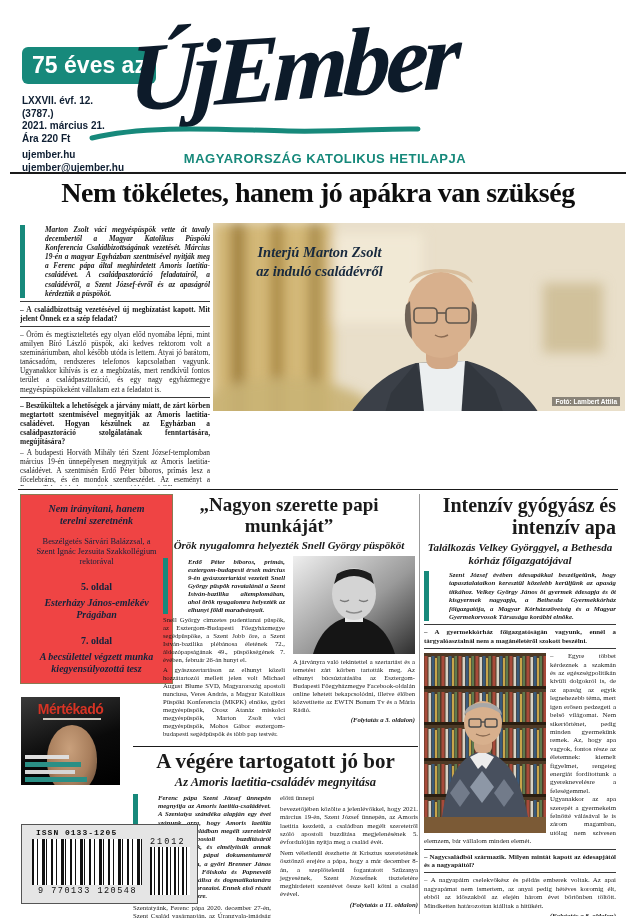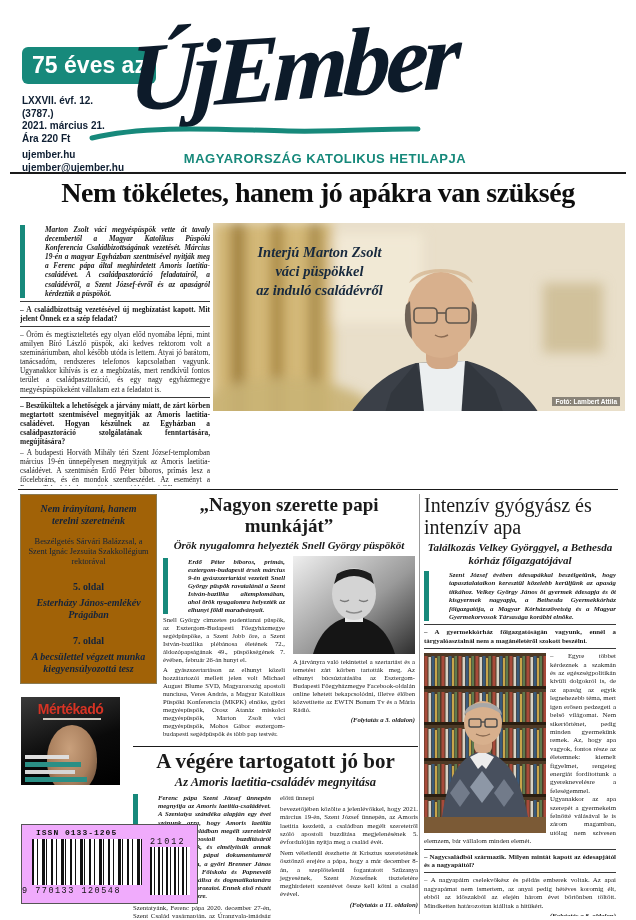--- a/index.html
+++ b/index.html
@@ -33,36 +33,36 @@
   
   .m-col{position:absolute;left:20px;top:223px;width:190px;height:263px;overflow:hidden;
          font-size:7.4px;line-height:9.1px;}
   .m-col p{margin:2px 0;}
   .photo{position:absolute;left:213px;top:223px;width:412px;height:188px;overflow:hidden;}
   .pcap{position:absolute;left:4px;top:20px;width:205px;text-align:center;font-style:italic;
         font-weight:bold;font-size:14.5px;line-height:19px;color:#17293e;}
   .pcred{position:absolute;right:5px;bottom:5px;background:rgba(20,20,20,.45);color:#fff;
         font-family:"Liberation Sans",sans-serif;font-weight:bold;font-size:6.5px;padding:1px 3px;}
   
-  .sbox{position:absolute;left:20px;top:494px;width:123px;height:172px;background:#a16207;
-        border:1px solid #8a7a52;padding:8px 6px;text-align:center;color:#13233c;overflow:hidden;}
+  .sbox{position:absolute;left:20px;top:494px;width:123px;height:172px;background:#ef4444;
+        border:1px solid #8a7a52;padding:8px 14px;text-align:center;color:#13233c;overflow:hidden;}
   .sbox .t{font-weight:bold;font-style:italic;font-size:10px;line-height:12px;}
   .sbox .d{font-size:8.4px;line-height:10px;margin-top:10px;}
   .sbox .pg{font-weight:bold;font-size:10px;margin:14px 0 5px;}
   
   .snell{position:absolute;left:163px;top:494px;width:252px;height:250px;overflow:hidden;}
   .snell .ttl{font-weight:bold;font-size:19px;line-height:21px;text-align:center;}
   .snell .sub{font-weight:bold;font-style:italic;font-size:11px;text-align:center;margin-top:3px;}
   .snell .cols{display:flex;gap:8px;margin-top:5px;font-size:6.7px;line-height:8px;}
   .snell .c{width:122px;}
   .snell p{margin:2px 0;}
   
   .velkey{position:absolute;left:424px;top:494px;width:192px;height:422px;overflow:hidden;
           font-size:6.9px;line-height:8.4px;}
-  .velkey .ttl{font-weight:normal;font-size:20px;line-height:22px;text-align:left;}
+  .velkey .ttl{font-weight:bold;font-size:20px;line-height:22px;text-align:right;}
   .velkey .sub{font-weight:bold;font-style:italic;font-size:11px;line-height:13px;text-align:center;margin:3px 0 4px;}
   .velkey p{margin:2px 0;}
   .vphoto{float:left;width:122px;height:180px;margin:1px 4px 1px 0;}
   
   .bor{position:absolute;left:133px;top:750px;width:285px;height:168px;overflow:hidden;}
   .bor .ttl{font-weight:bold;font-size:21px;line-height:23px;text-align:center;}
   .bor .sub{font-weight:bold;font-style:italic;font-size:12.5px;text-align:center;margin-top:2px;}
   .bor .body{columns:2;column-gap:9px;margin-top:4px;font-size:6.8px;line-height:8.2px;}
   .bor p{margin:0 0 3px;}
   
@@ -76,27 +76,27 @@
   .cover-shirt{position:absolute;left:8px;top:92px;width:86px;height:34px;background:#e8e6e1;
          transform:rotate(-6deg);border-radius:8px 30px 0 0;}
   .cover-lines{position:absolute;left:4px;top:58px;}
   .cover-lines div{margin-bottom:3px;}
   .cl1{width:44px;height:4px;background:#dedede;}
   .cl2{width:56px;height:5px;background:#2a8f85;}
   .cl3{width:50px;height:4px;background:#d6d6d6;}
   .cl4{width:62px;height:5px;background:#2a8f85;}
   .cl5{width:70px;height:4px;background:#c8b24a;}
   
-  .bcbox{position:absolute;left:21px;top:824px;width:175px;height:78px;border:1px solid #555;background:#f0abfc;}
+  .bcbox{position:absolute;left:21px;top:824px;width:175px;height:78px;border:1px solid #555;background:#e5e5e5;}
   .issn{position:absolute;left:14px;top:3px;font-family:"Liberation Mono",monospace;font-weight:bold;
         font-size:8px;letter-spacing:1px;color:#111;}
   .bars-main{position:absolute;left:10px;top:14px;width:110px;height:46px;
         background:repeating-linear-gradient(90deg,#111 0 2px,#fff 2px 5px,#111 5px 6px,#fff 6px 10px,
         #111 10px 13px,#fff 13px 14px,#111 14px 15px,#fff 15px 19px);}
-  .ean{position:absolute;left:0;top:61px;font-family:"Liberation Mono",monospace;font-size:8.5px;
+  .ean{position:absolute;left:16px;top:61px;font-family:"Liberation Mono",monospace;font-size:8.5px;
         letter-spacing:1.5px;color:#111;}
   .addon-num{position:absolute;left:128px;top:12px;font-family:"Liberation Mono",monospace;font-size:8.5px;
         letter-spacing:2px;color:#111;}
   .bars-addon{position:absolute;left:128px;top:22px;width:40px;height:48px;
         background:repeating-linear-gradient(90deg,#111 0 2px,#fff 2px 4px,#111 4px 5px,#fff 5px 8px);}
 </style>
 </head>
 <body>
 
 <div class="page">
@@ -173,21 +173,20 @@
       <rect x="233" y="85" width="23" height="15" rx="4" fill="none" stroke="#5f564c" stroke-width="1.6"></rect>
       <line x1="224" y1="90" x2="233" y2="90" stroke="#5f564c" stroke-width="1.6"></line>
       <path d="M222,112 q6,4 13,0" fill="none" stroke="#8a6a52" stroke-width="1.5"></path>
 
       <ellipse cx="196" cy="218" rx="22" ry="16" fill="#d8b08d" transform="rotate(-18 196 218)"></ellipse>
       <ellipse cx="258" cy="218" rx="22" ry="16" fill="#d8b08d" transform="rotate(18 258 218)"></ellipse>
       <rect x="276" y="226" width="14" height="8" rx="2" fill="#3a3f46"></rect>
     </svg>
     <div class="pcap">
       <div>Interjú Marton Zsolt</div>
-      <div>váci püspökkel</div>
       <div>az induló családévről</div>
     </div>
     <div class="pcred">Fotó: Lambert Attila</div>
   </div>
 
   <div class="hrule" style="left:18px;top:489px;width:600px;height:1px;"></div>
   <div class="vrule" style="left:419px;top:494px;height:420px;"></div>
 
   <div class="sbox">
     <div class="t">Nem irányítani, hanem terelni szeretnénk</div>

